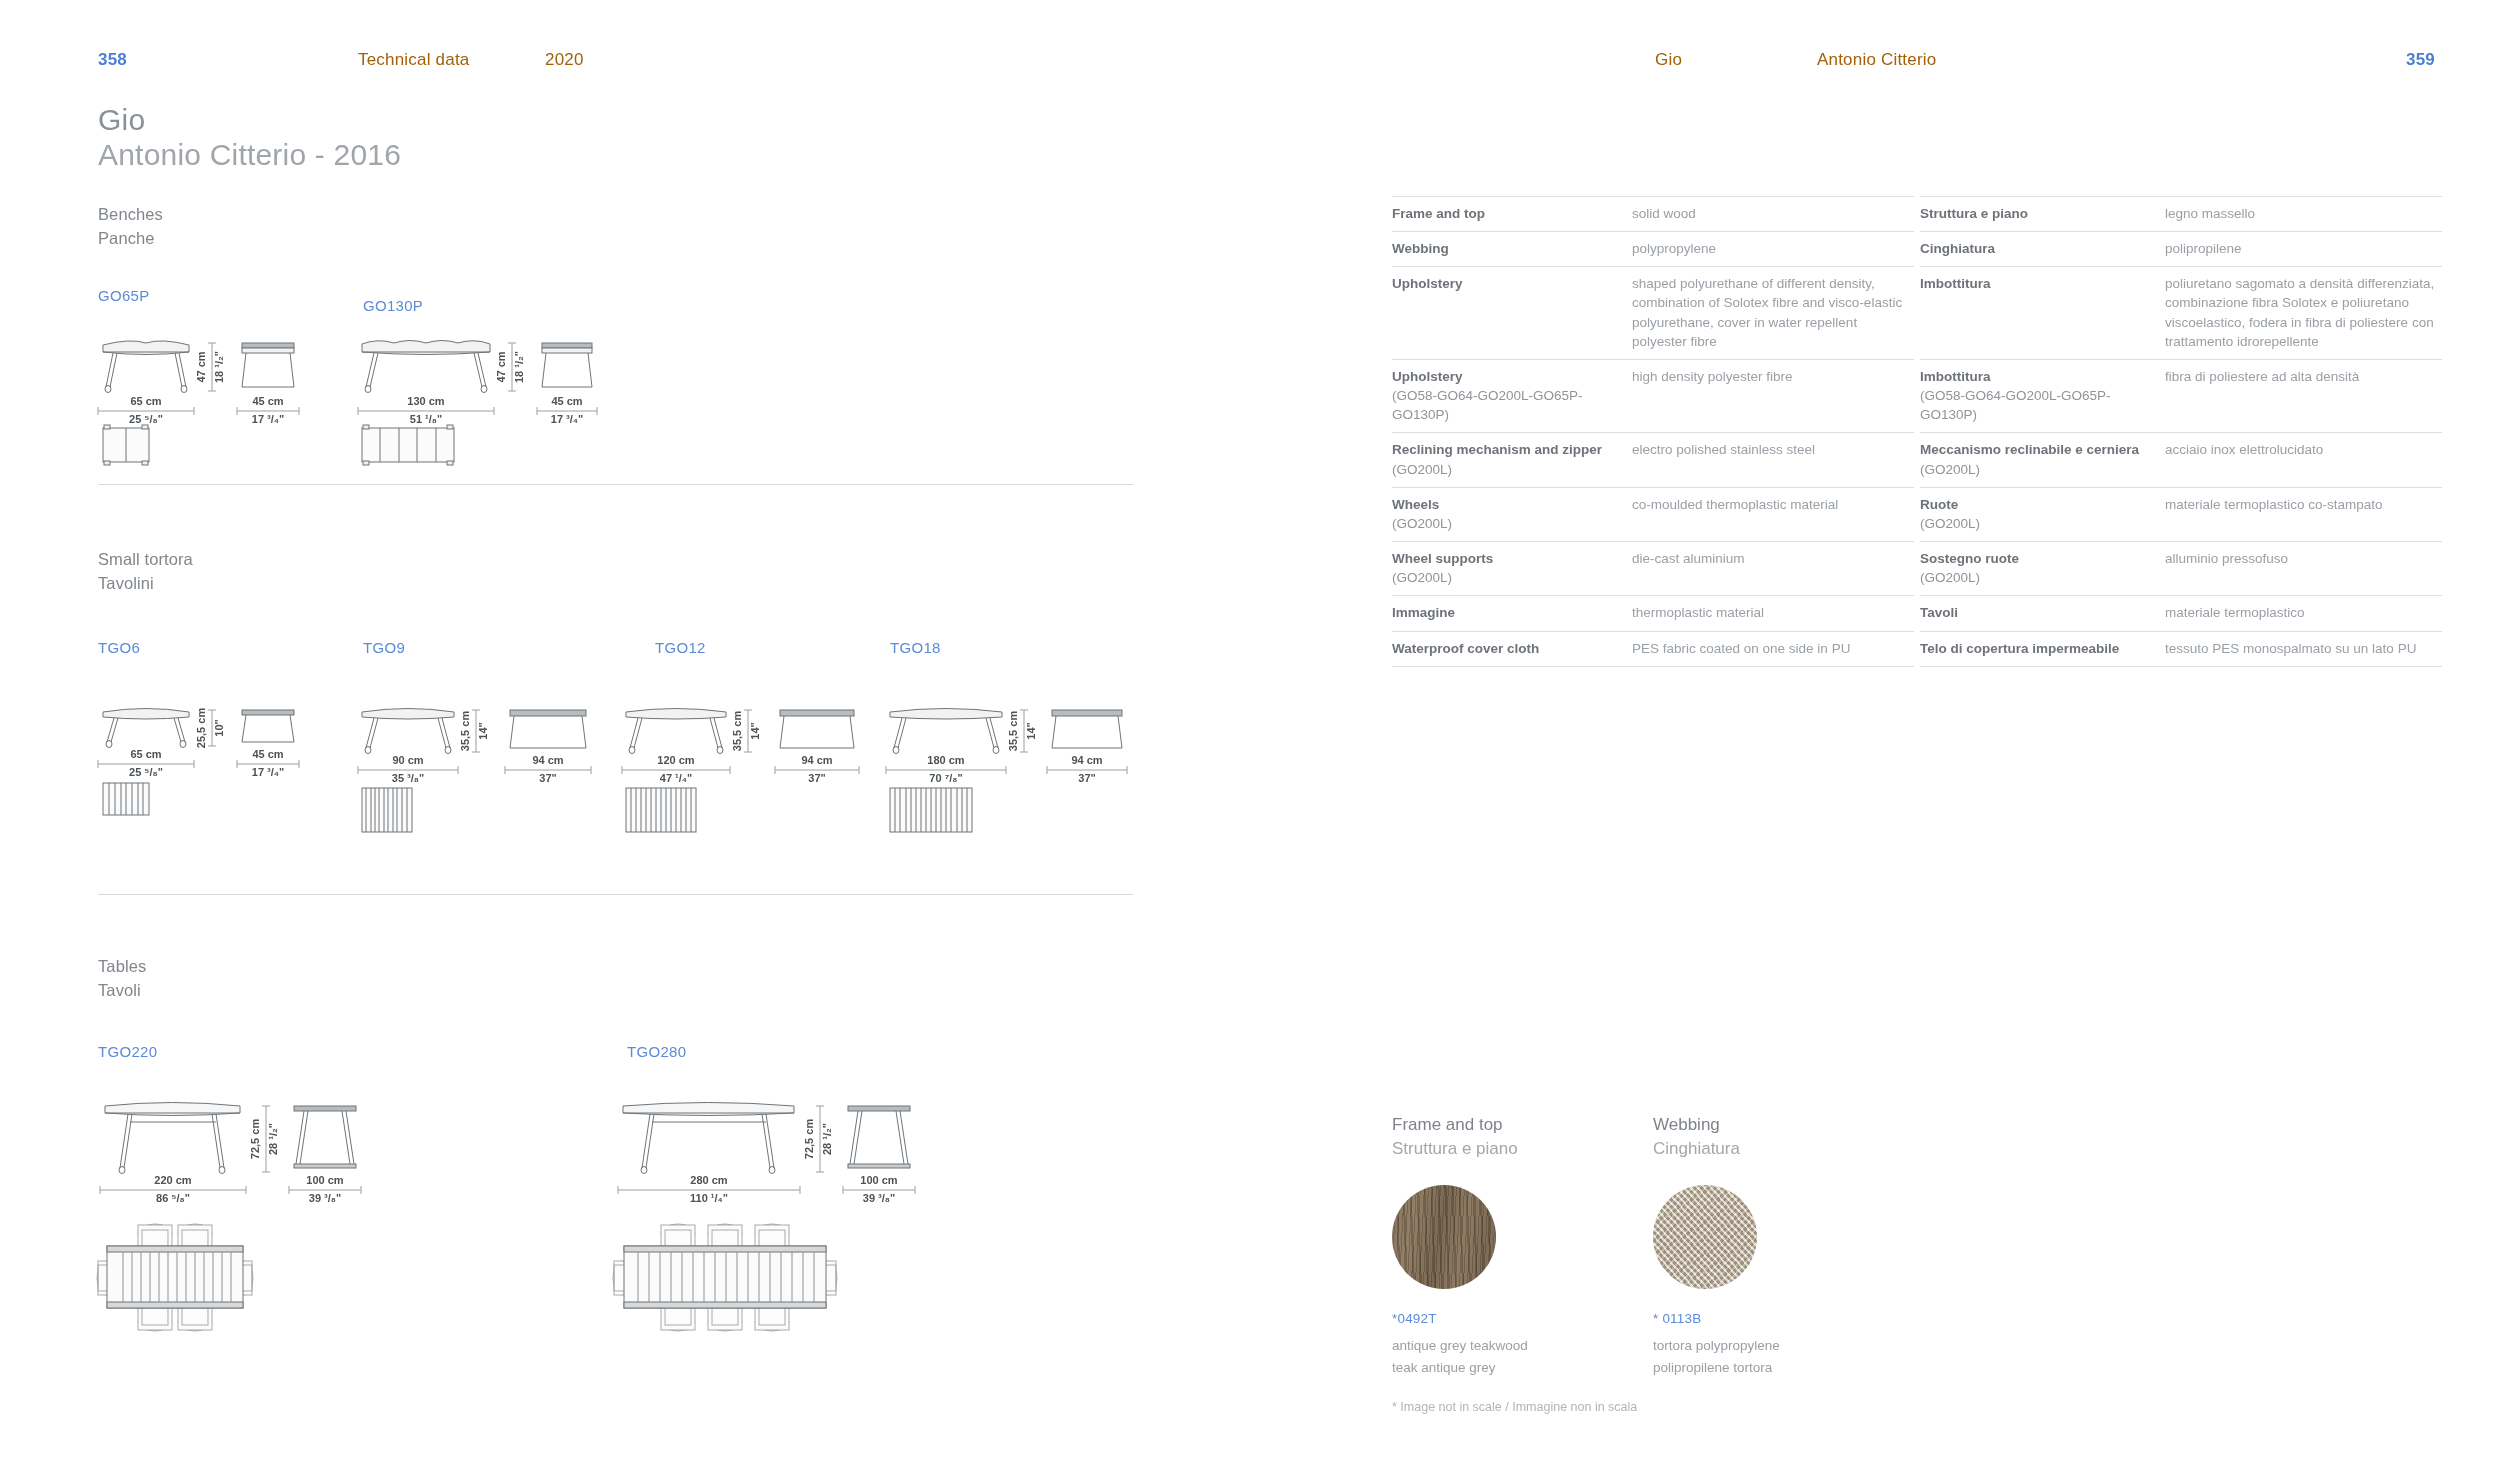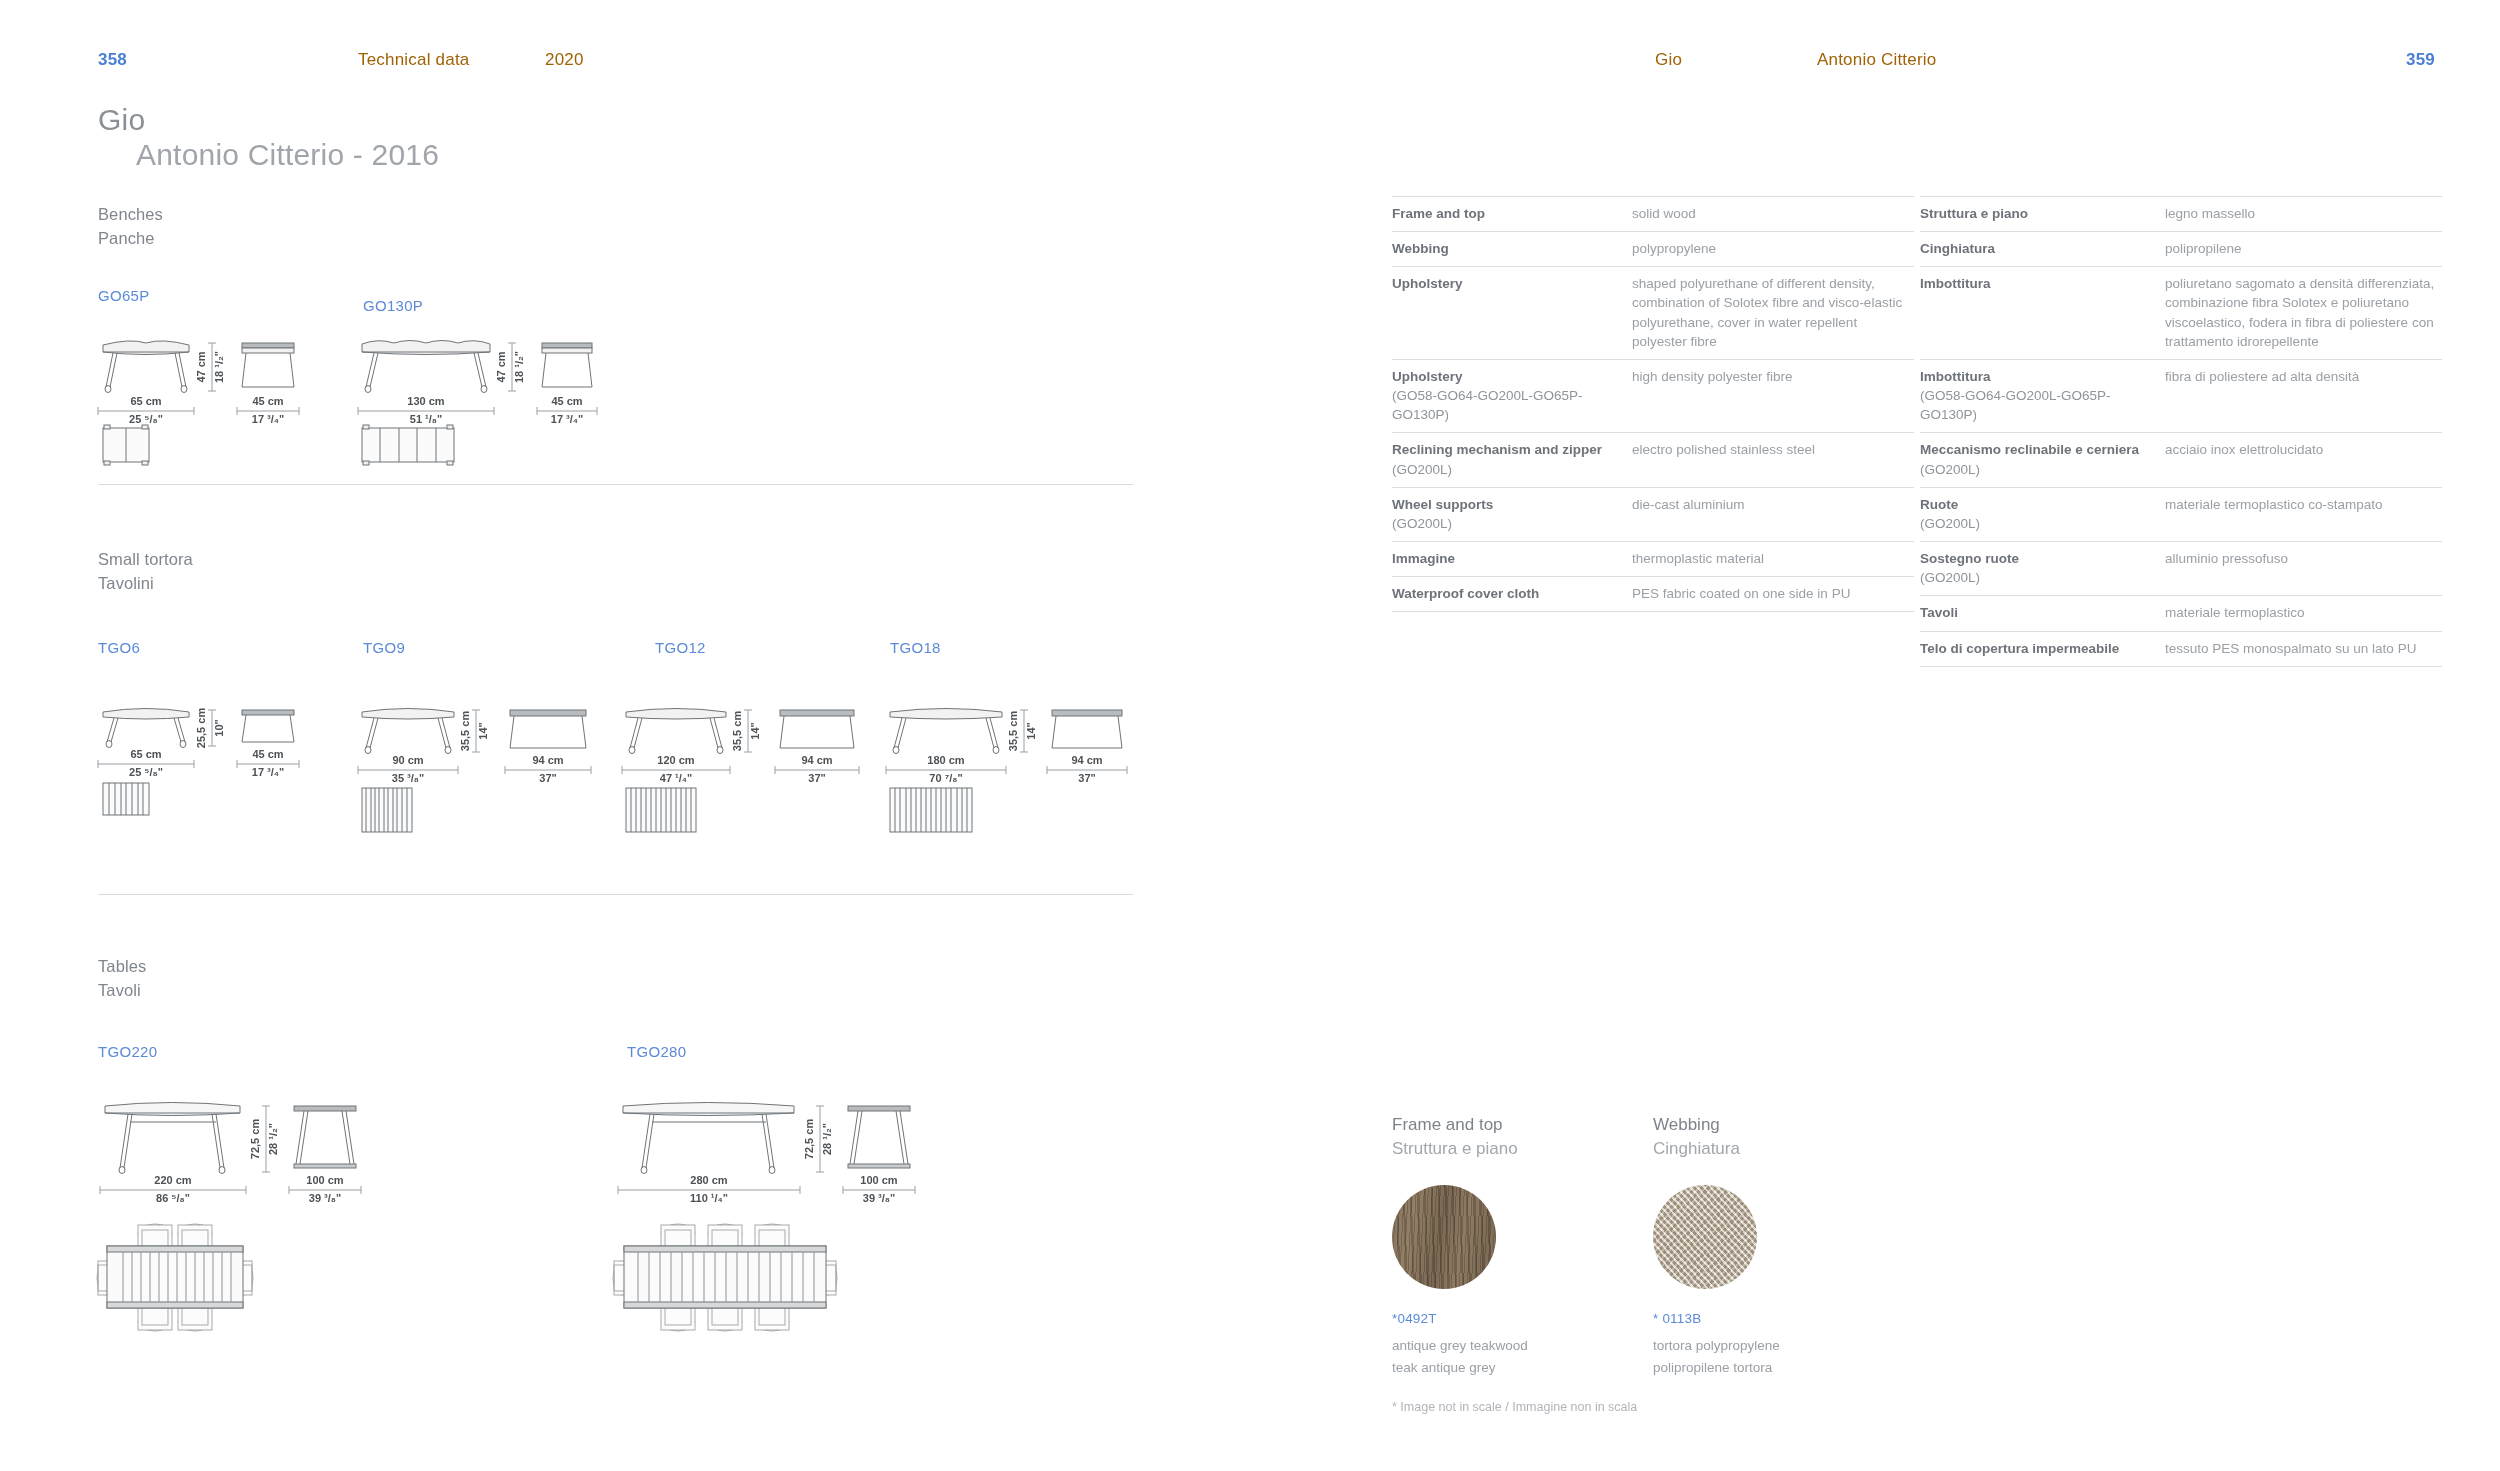--- a/index.html
+++ b/index.html
@@ -14,21 +14,21 @@
 
   
   .hdr { position: absolute; top: 50px; font-size: 17px; letter-spacing: .2px; }
   .hdr-folio { color: #4a7fd4; font-weight: 700; }
   .hdr-muted { color: #a16207; font-weight: 400; }
 
   
   .left-page { position: absolute; left: 0; top: 0; width: 1360px; height: 1471px; }
   .title-block { position: absolute; left: 98px; top: 102px; }
   .title-main { font-size: 30px; color: #8a9097; font-weight: 400; line-height: 1.18; letter-spacing: .2px; }
-  .title-sub  { font-size: 30px; color: #a0a5ab; font-weight: 300; line-height: 1.18; letter-spacing: .2px; margin-left: 38px; }
+  .title-sub  { font-size: 30px; color: #a0a5ab; font-weight: 300; line-height: 1.18; letter-spacing: .2px; }
 
   .sec { position: absolute; left: 98px; }
   .sec-title { font-size: 16.5px; color: #80868d; font-weight: 400; line-height: 1.45; letter-spacing: .1px; }
 
   .rule { position: absolute; left: 98px; height: 1px; background: #d8dbde; width: 1035px; }
 
   .code { position: absolute; font-size: 15px; color: #5b8ad8; font-weight: 400; letter-spacing: .3px; }
 
   
   .dwg { position: absolute; }
@@ -596,20 +596,24 @@
             </tr>
           <tr>
               <td class="k"><span>Upholstery</span><span class="sku">(GO58-GO64-GO200L-GO65P-GO130P)</span></td>
               <td class="v">high density polyester fibre</td>
             </tr>
           <tr>
               <td class="k"><span>Reclining mechanism and zipper</span><span class="sku">(GO200L)</span></td>
               <td class="v">electro polished stainless steel</td>
             </tr>
           <tr>
+              <td class="k"><span>Wheels</span><span class="sku">(GO200L)</span></td>
+              <td class="v">co-moulded thermoplastic material</td>
+            </tr>
+          <tr>
               <td class="k"><span>Wheel supports</span><span class="sku">(GO200L)</span></td>
               <td class="v">die-cast aluminium</td>
             </tr>
           <tr>
               <td class="k"><span>Immagine</span><span class="sku"></span></td>
               <td class="v">thermoplastic material</td>
             </tr>
           <tr>
               <td class="k"><span>Waterproof cover cloth</span><span class="sku"></span></td>
               <td class="v">PES fabric coated on one side in PU</td>

